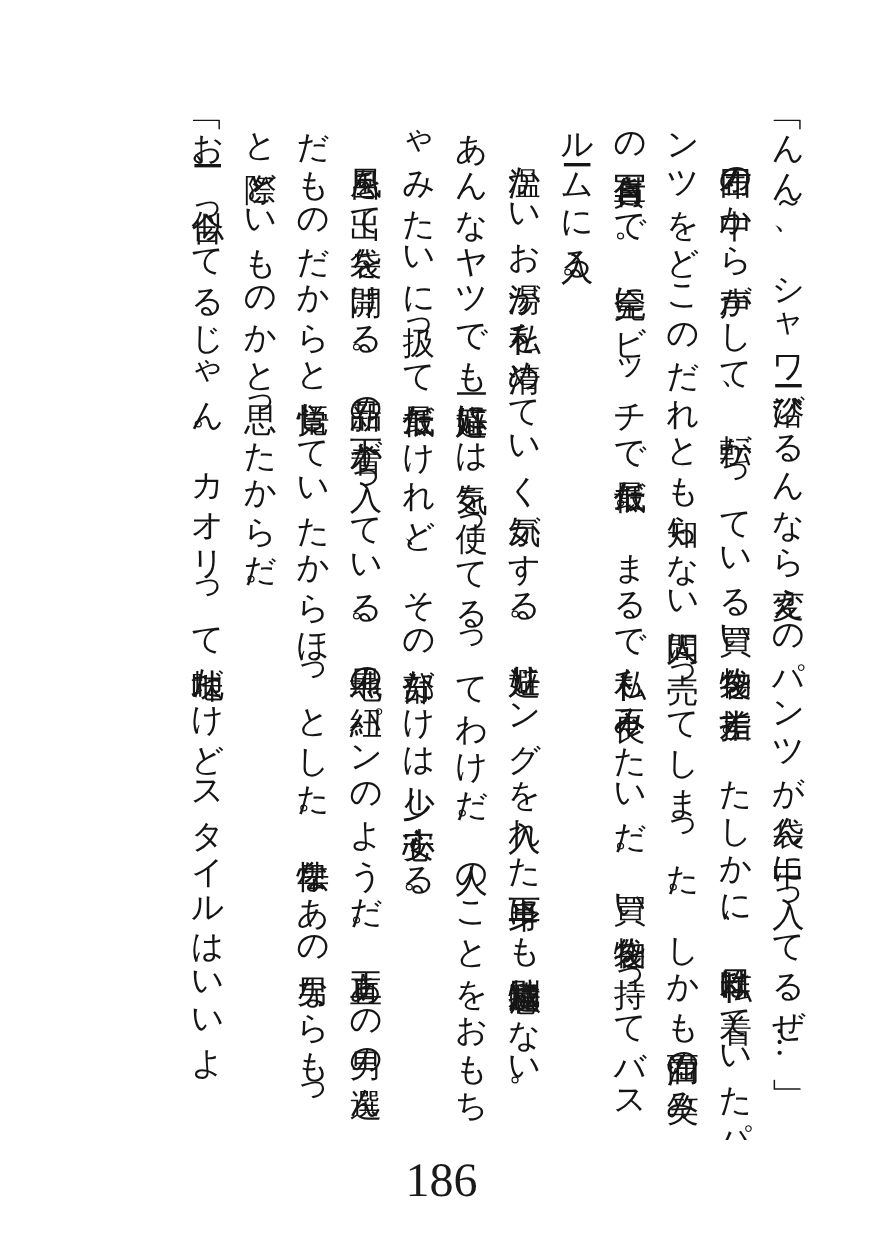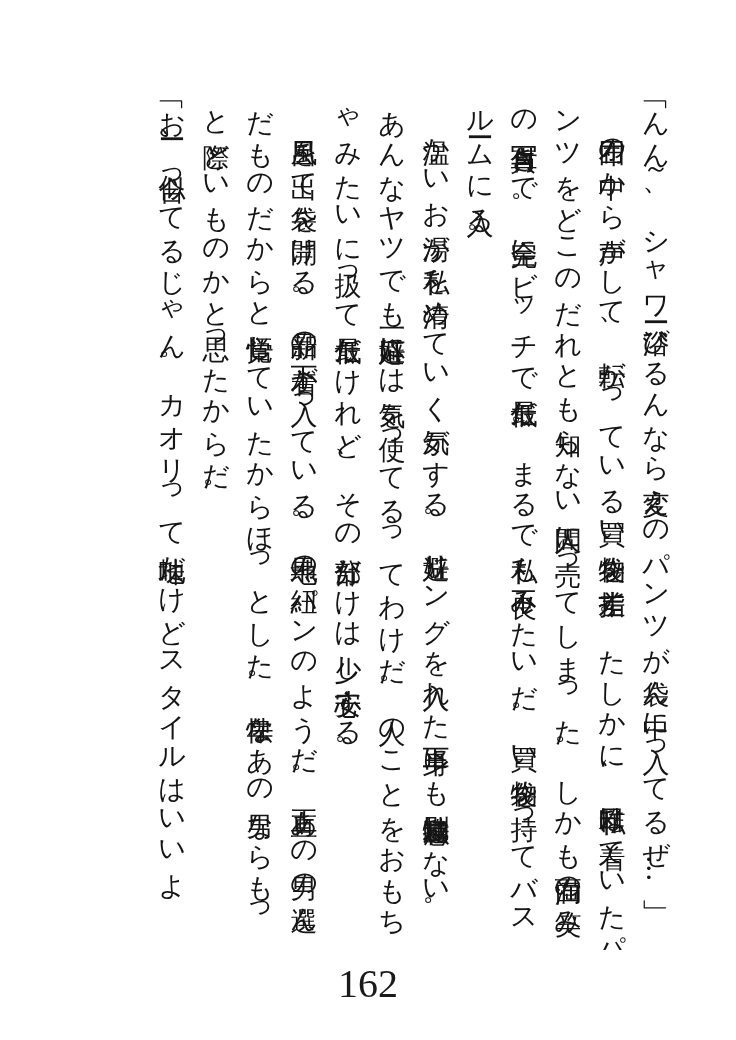--- a/index.html
+++ b/index.html
@@ -59,15 +59,15 @@
 <div class="page">
 
   <div class="text-block">
     <p>「んん～、シャワー浴びるんなら変えのパンツが袋ん中に入ってるぜ…」</p>
     <p class="indent">布団の中から声がして、転がっている買い物袋を指差す。たしかに、昨日私は着ていたパンツをどこのだれとも知らない人間に売ってしまった。しかも満面の笑みの写真付きで。完全にビッチで最低だ。まるで私も不良みたいだ。買い物袋を持ってバスルームに入る。</p>
     <p class="indent">温かいお湯が私を清めていく気がする。避妊リングを入れた下半身にも特別違和感はない。あんなヤツでも一応避妊には気を使ってるってわけだ。人のことをおもちゃみたいに扱って最低だけれど、その部分だけは少し安心する。</p>
     <p class="indent">風呂を出て袋を開ける。新品の下着が入っている。黒地の紐パンのようだ。正直あの男の選んだものだからと覚悟していたからほっとした。卑怯なあの男ならもっと際どいものかと思ったからだ。</p>
     <p>「おー、似合ってるじゃん。カオリって地味だけどスタイルはいいよ</p>
   </div>
 
-  <div class="page-number">162</div>
+  <div class="page-number">186</div>
 
 </div>
 
 </body></html>

